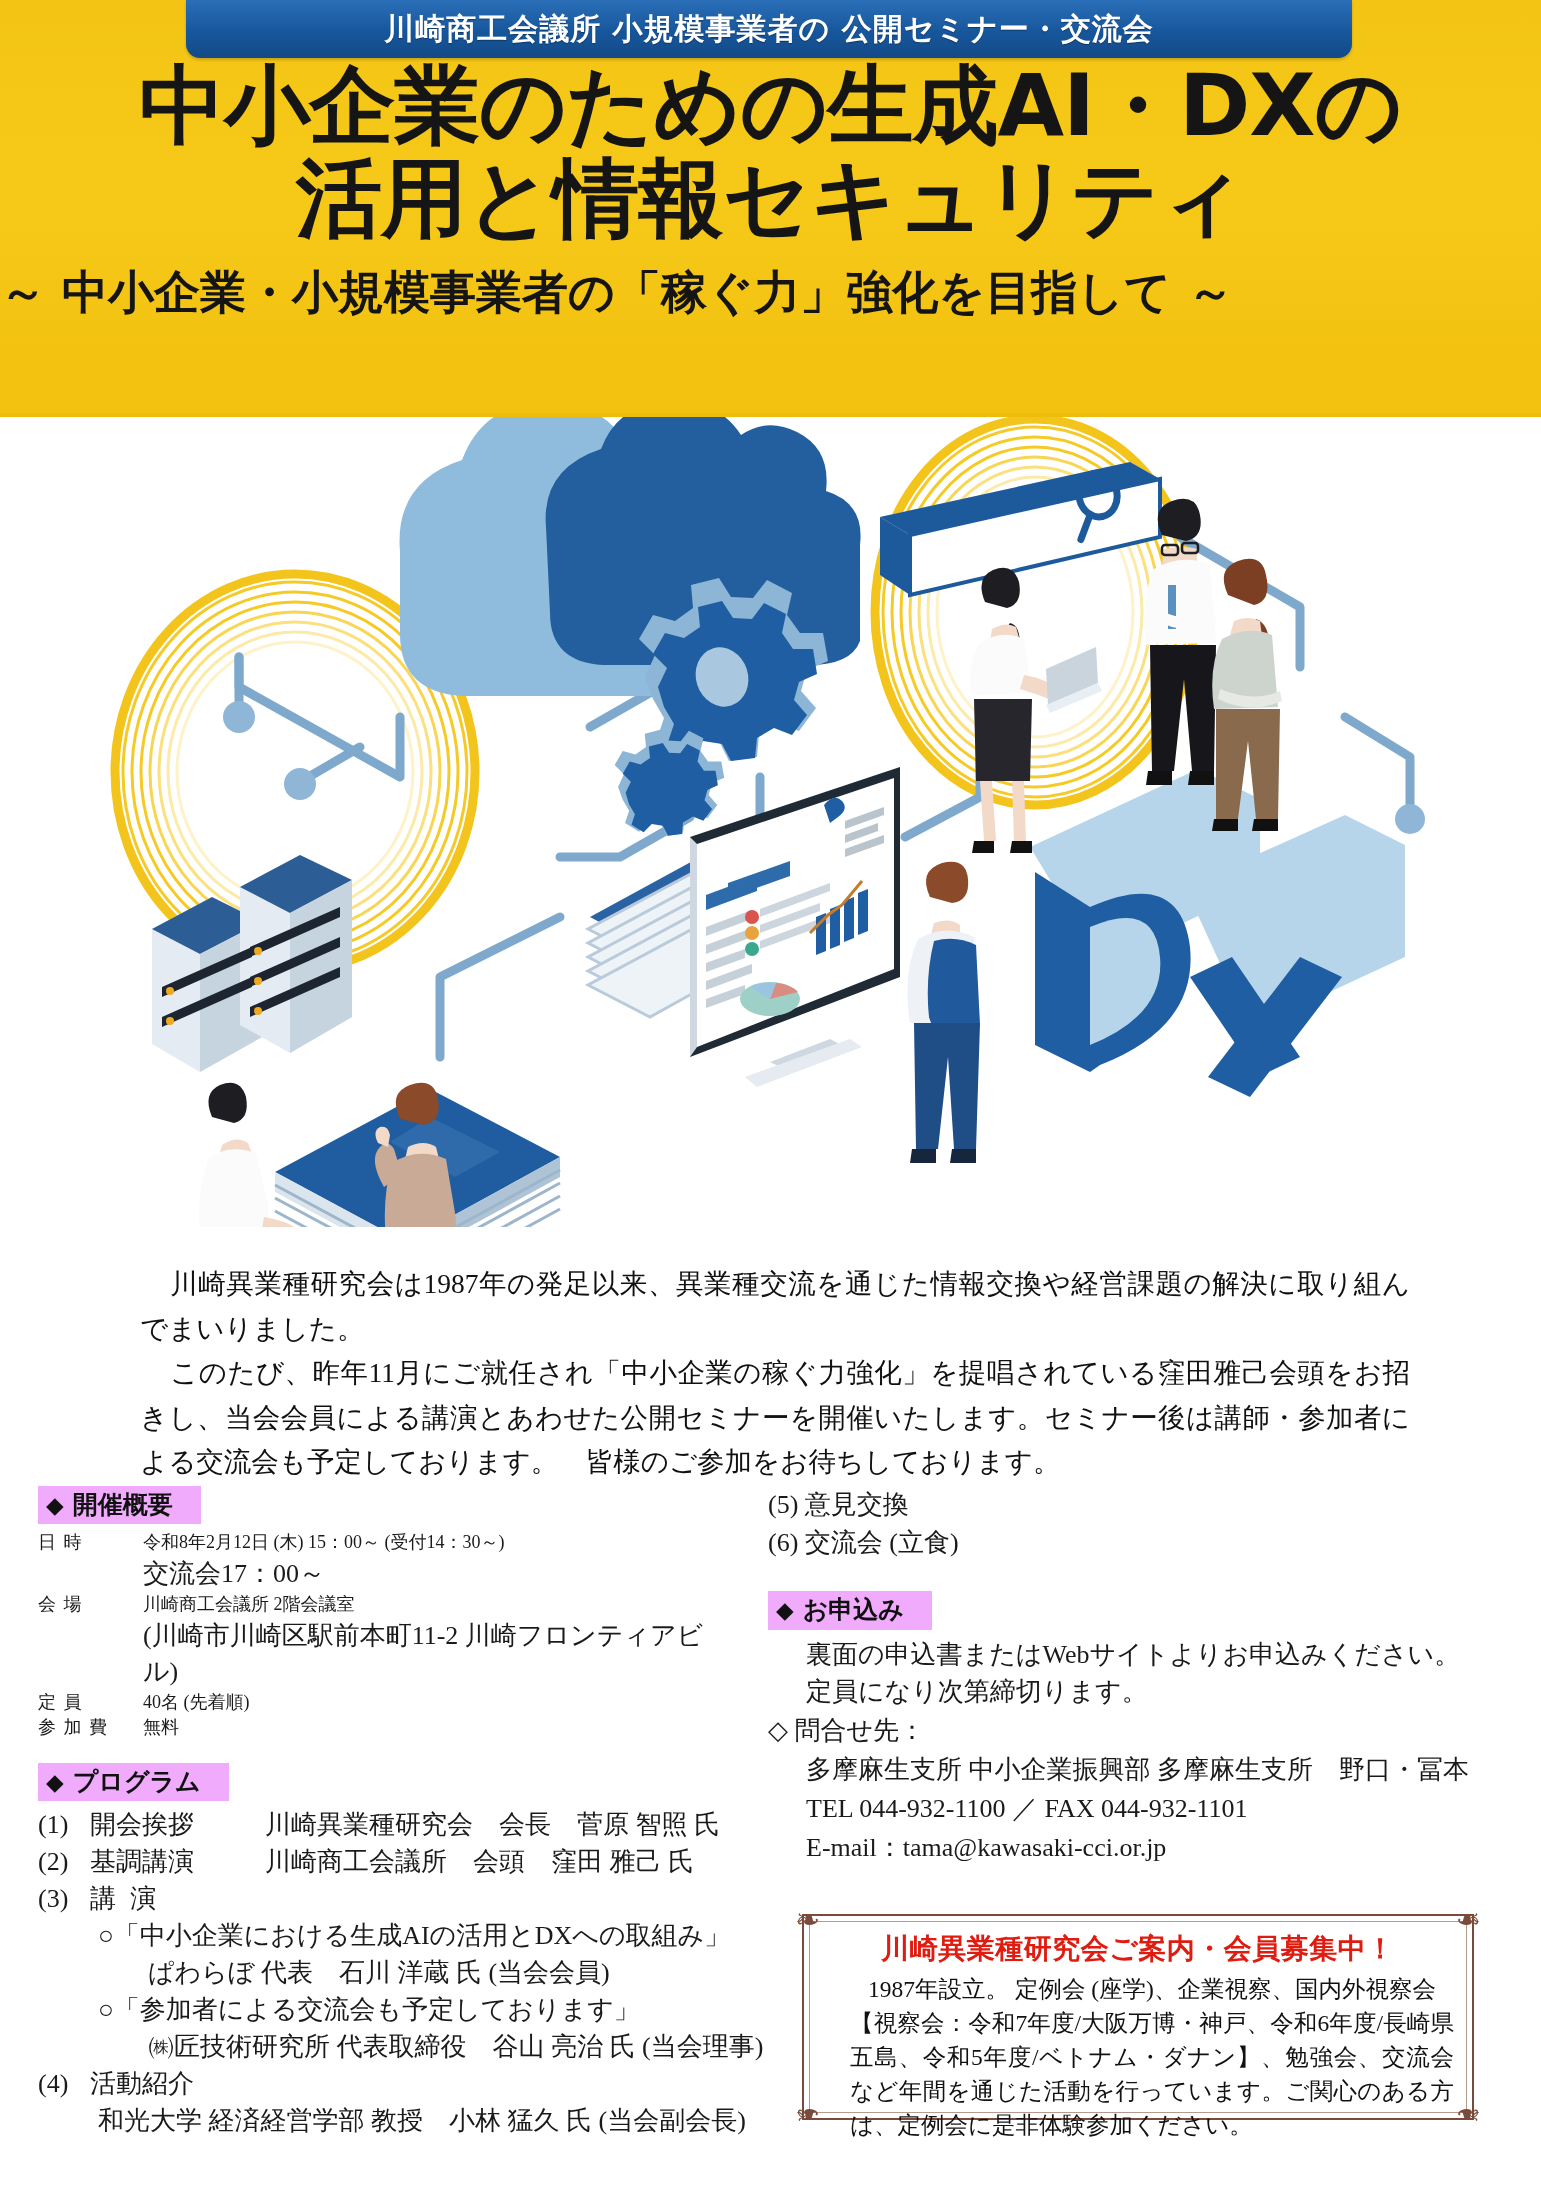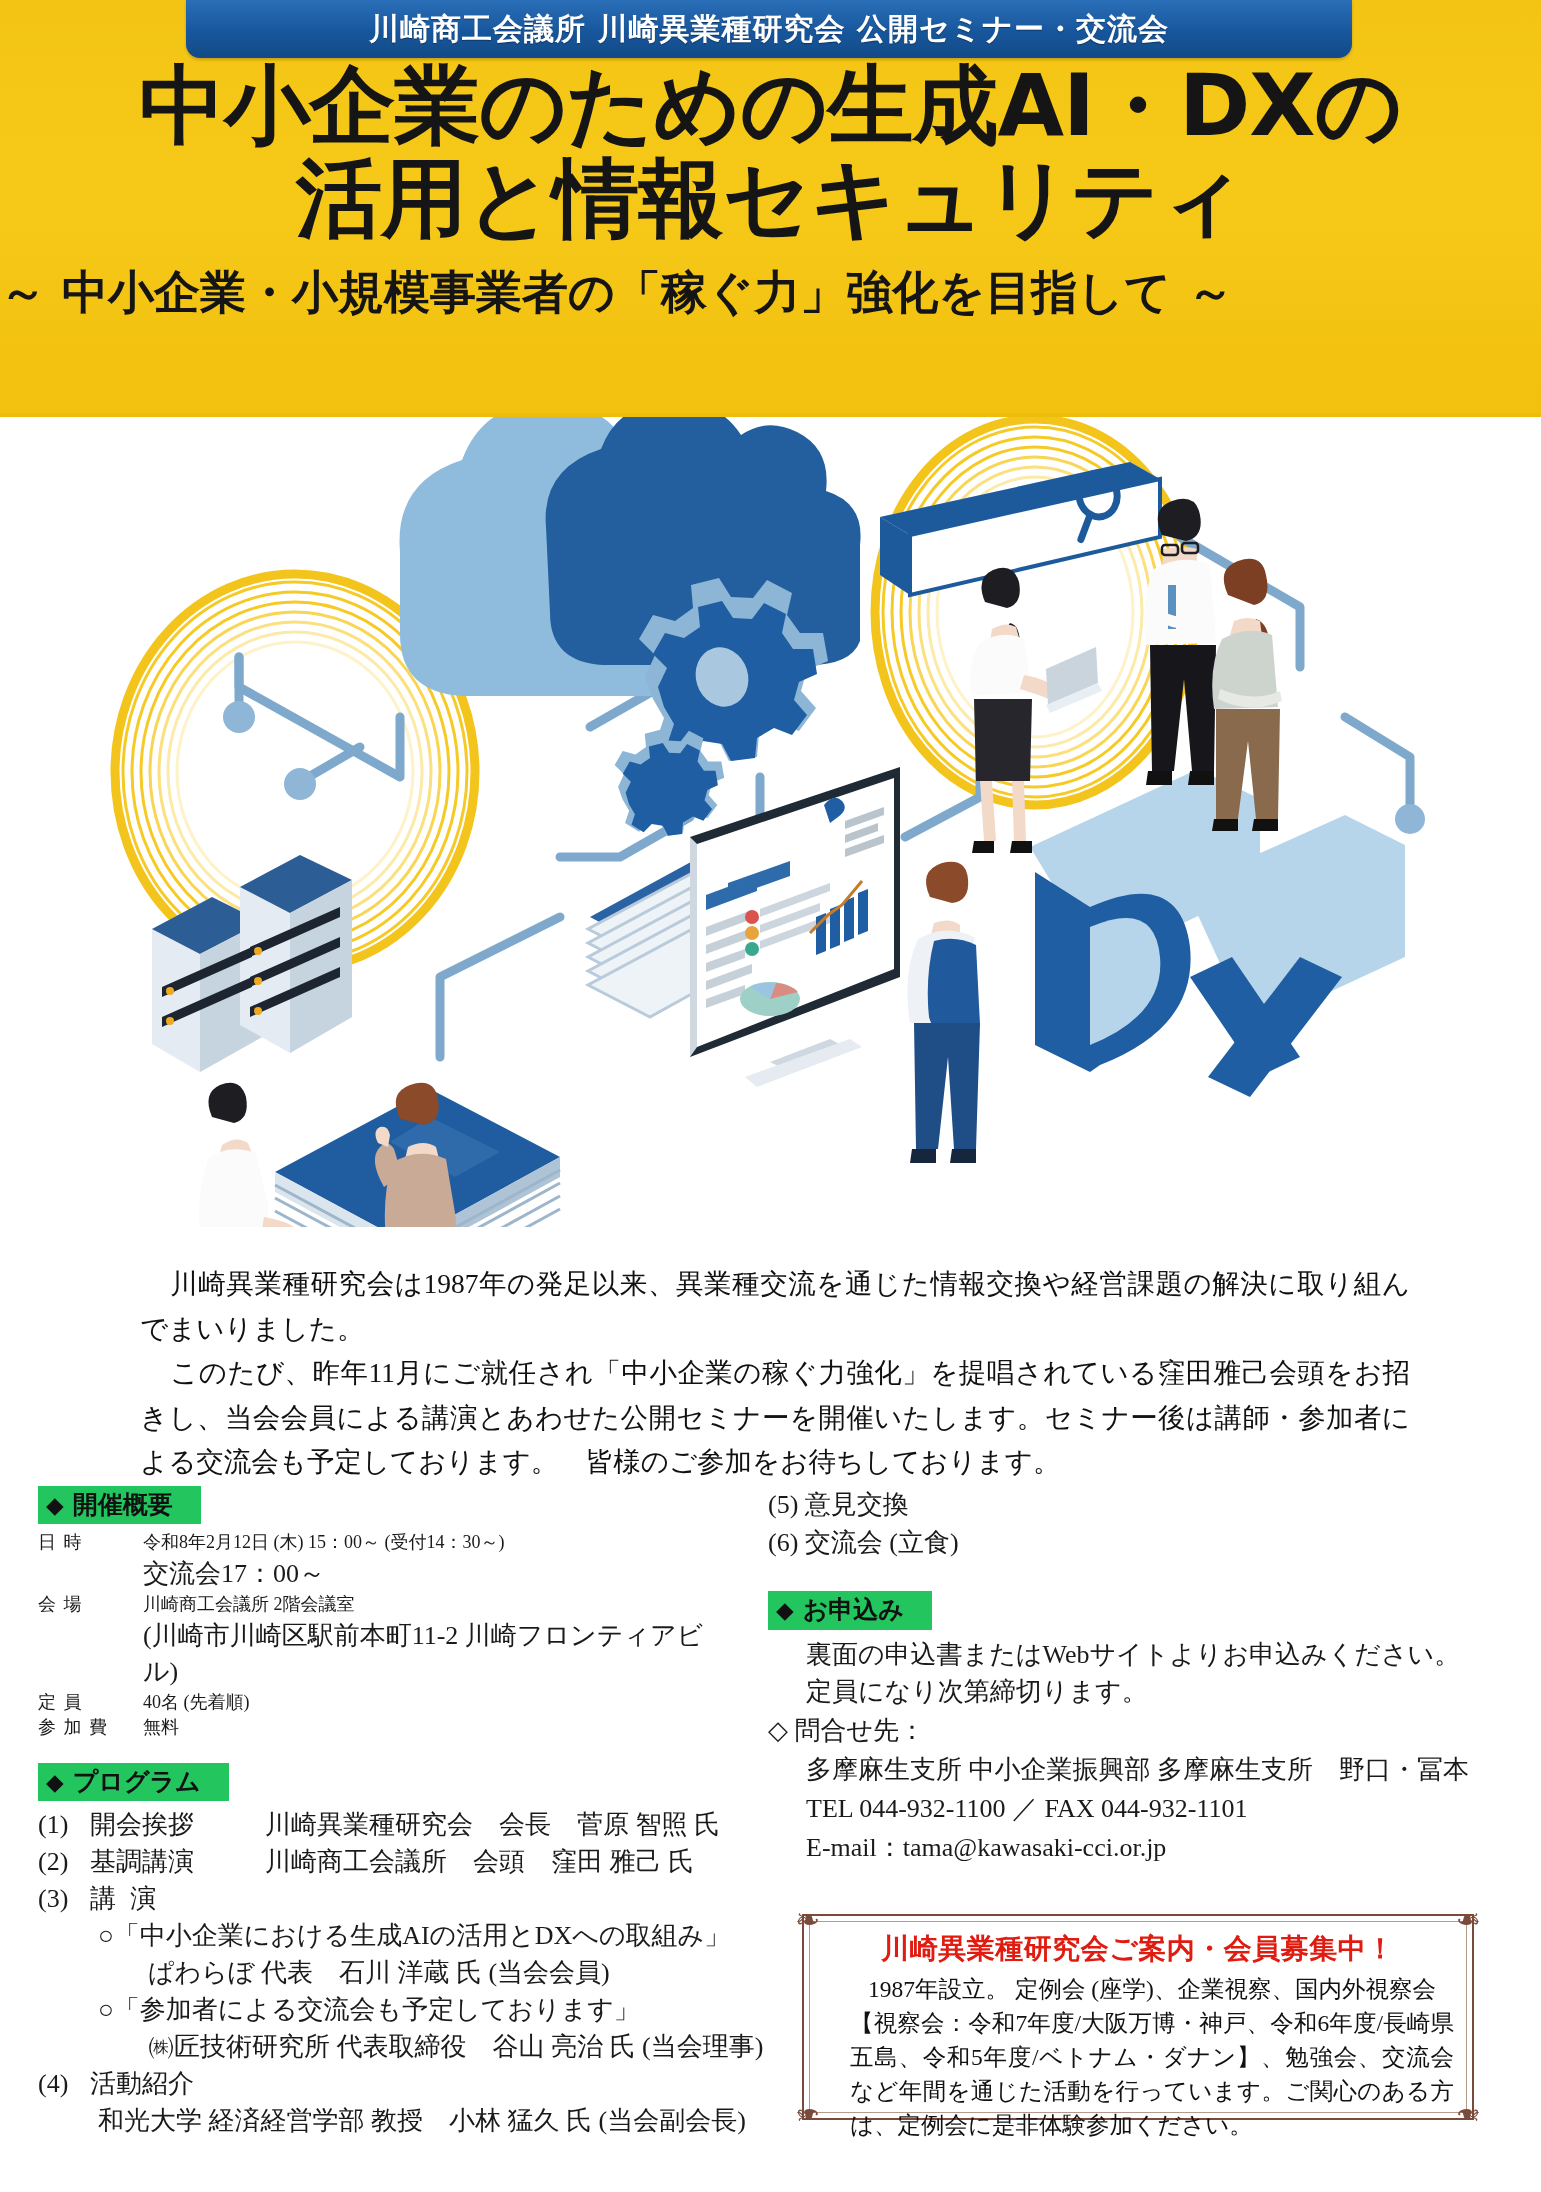--- a/index.html
+++ b/index.html
@@ -60,21 +60,21 @@
     font-family:"Liberation Serif","DejaVu Serif",serif;
     text-align:justify;
   }
   #intro p{margin:0;text-indent:1.1em;}
 
   
   #col-left{position:absolute;left:38px;top:1486px;width:700px;}
   #col-right{position:absolute;left:768px;top:1486px;width:740px;}
 
   .sec-head{
-    display:inline-block;background:#22c55e;
+    display:inline-block;background:#f0abfc;
     padding:3px 28px 4px 8px;margin:0 0 6px 0;
     font-family:"DejaVu Sans","Liberation Sans",sans-serif;
     font-size:25px;font-weight:bold;color:#111;line-height:1.25;
     white-space:nowrap;
   }
   .sec-head .dia{margin-right:9px;font-size:23px;}
 
   .kv{display:flex;font-size:18px;line-height:1.38;margin-bottom:1px;}
   .kv .k{width:105px;flex:none;letter-spacing:.42em;}
   .kv .v{flex:1;}
@@ -114,21 +114,21 @@
   }
   #promo-body{font-size:23.5px;line-height:1.45;color:#111;text-align:justify;margin-left:28px;}
   #promo-body .c{display:block;text-align:center;}
 </style>
 </head>
 <body>
 
 <div id="header-band">
 
   <div id="org-banner">
-    <span id="org-banner-text">川崎商工会議所 川崎異業種研究会 公開セミナー・交流会</span>
+    <span id="org-banner-text">川崎商工会議所 小規模事業者の 公開セミナー・交流会</span>
   </div>
 
   <div class="main-title" id="title-line1">中小企業のための生成AI・DXの</div>
   <div class="main-title" id="title-line2">活用と情報セキュリティ</div>
   <div id="title-sub">～ 中小企業・小規模事業者の「稼ぐ力」強化を目指して ～</div>
 </div>
 
 <div id="illustration">
   <svg width="1541" height="810" viewBox="0 0 1541 810">
     <defs>

